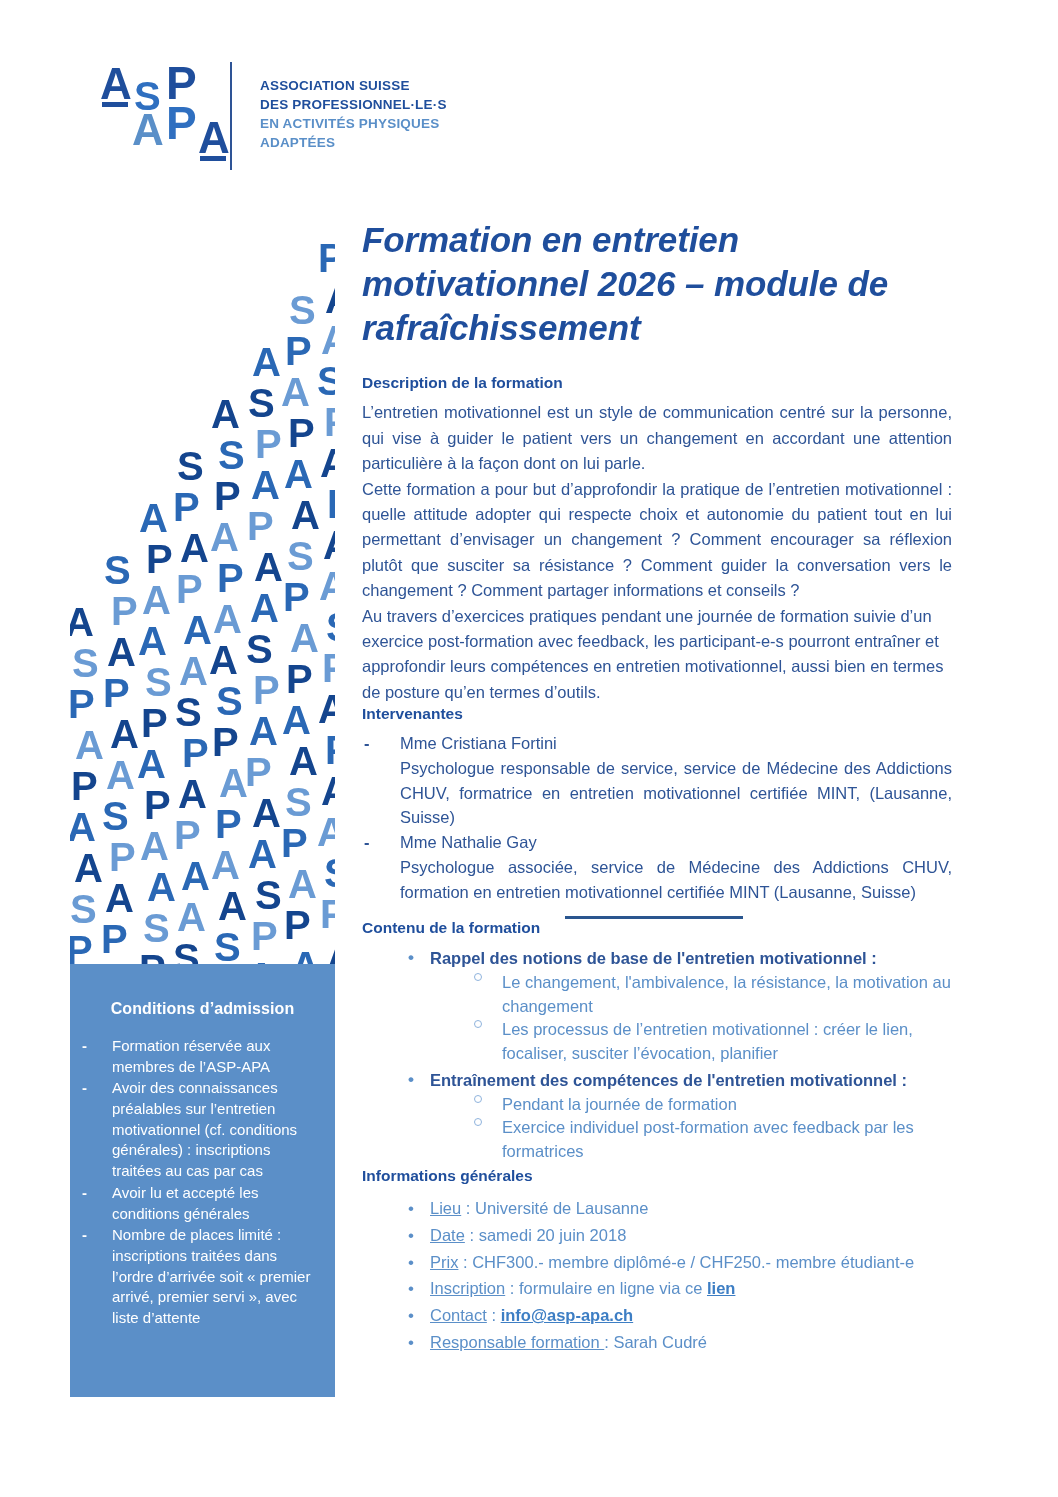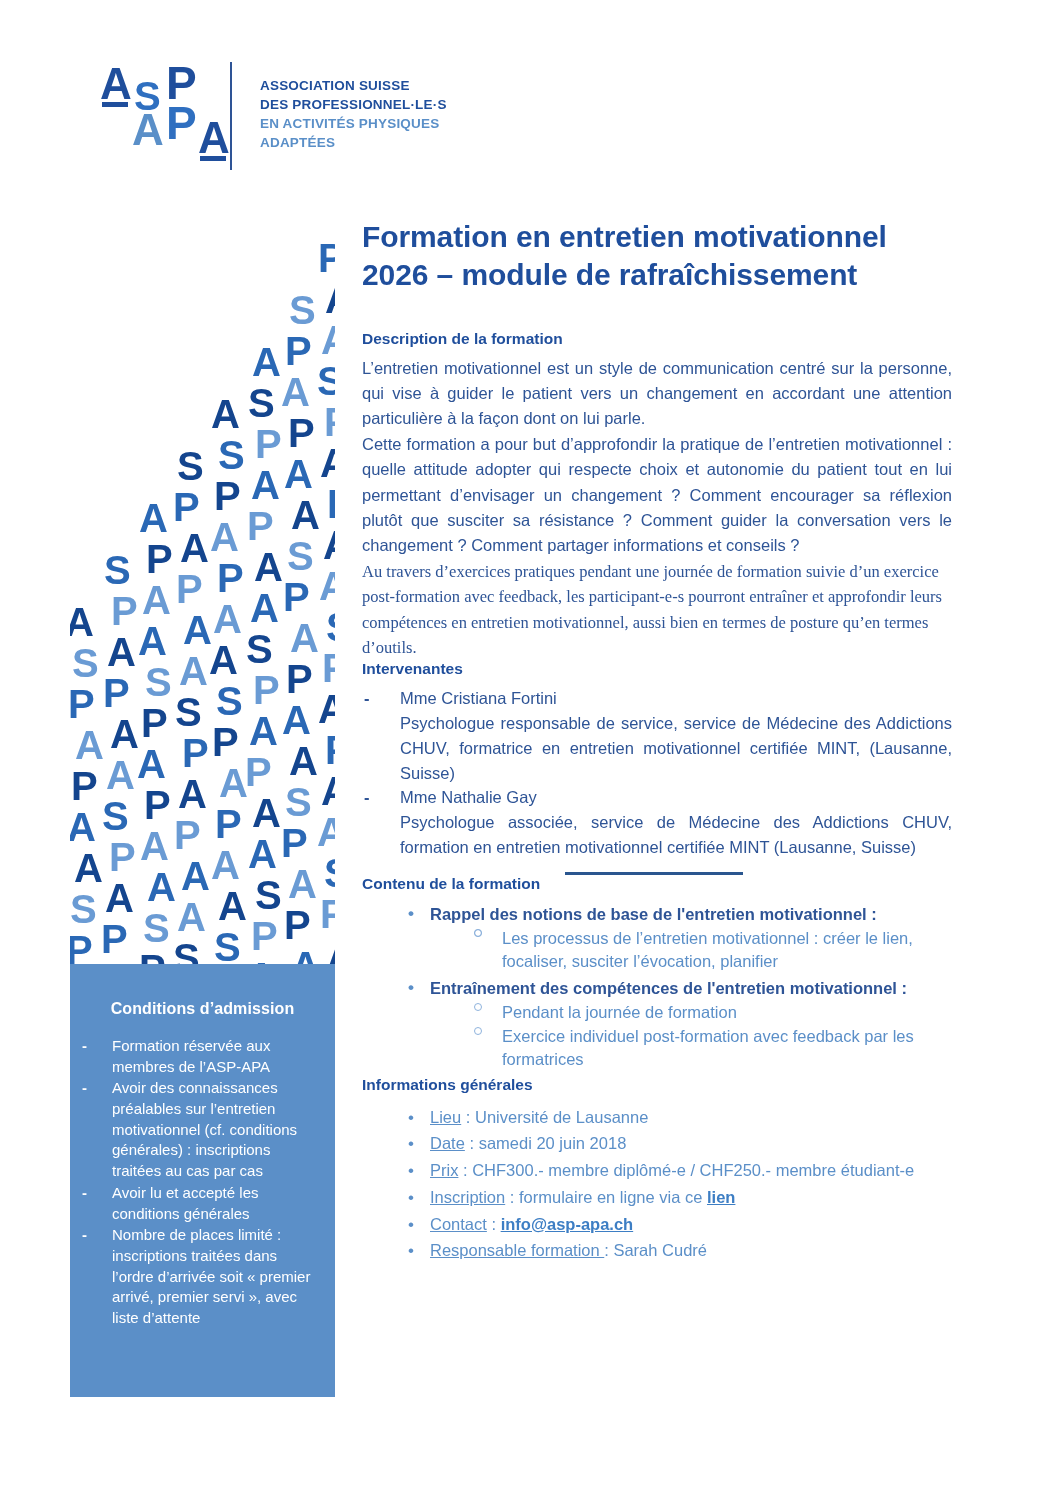--- a/index.html
+++ b/index.html
@@ -176,41 +176,42 @@
   }
 
   
   .main {
     position: absolute;
     left: 362px;
     top: 218px;
     width: 590px;
   }
   h1.doc-title {
-    margin: 0 0 36px 0;
-    font-size: 30px;
+    margin: 0 0 24px 0;
+    font-size: 35px;
     font-weight: bold;
     color: #1f4e9c;
     line-height: 1.26;
     letter-spacing: -0.1px;
+    font-style: italic;
   }
   h2.sec-head {
     margin: 0 0 8px 0;
     font-size: 15.5px;
     font-weight: bold;
     color: #1f4e9c;
   }
   p.body-par {
     margin: 0 0 0 0;
     font-size: 16.5px;
     line-height: 1.54;
     color: #2e5496;
     text-align: justify;
   }
-  p.body-par.last { text-align: left; font-family: Liberation Serif, serif; }
+  p.body-par.last { text-align: left; }
 
   .intervenantes-head { margin-top: 22px; }
   .interv-list {
     margin: 6px 0 0 0;
     padding: 0;
     list-style: none;
     font-size: 16.5px;
     line-height: 1.5;
     color: #2e5496;
   }
@@ -480,21 +481,21 @@
         <span class="interv-name">Mme Nathalie Gay</span>
         <span class="interv-desc">Psychologue associée, service de Médecine des Addictions CHUV, formation en entretien motivationnel certifiée MINT (Lausanne, Suisse)</span>
       </li>
     </ul>
 
   <div class="mid-rule"></div>
 
   <h2 class="sec-head contenu-head">Contenu de la formation</h2>
   <ul class="lvl1" id="contenu-list">
       <li><span class="b1">•</span><span>Rappel des notions de base de l'entretien motivationnel :</span><ul class="lvl2">
-          <li><span class="b2"></span></li>
+          <li><span class="b2"></span><span>Le changement, l'ambivalence, la résistance, la motivation au changement</span></li>
           <li><span class="b2"></span><span>Les processus de l’entretien motivationnel : créer le lien, focaliser, susciter l’évocation, planifier</span></li>
         </ul></li>
       <li><span class="b1">•</span><span>Entraînement des compétences de l'entretien motivationnel :</span><ul class="lvl2">
           <li><span class="b2"></span><span>Pendant la journée de formation</span></li>
           <li><span class="b2"></span><span>Exercice individuel post-formation avec feedback par les formatrices</span></li>
         </ul></li>
     </ul>
 
   <h2 class="sec-head infos-head">Informations générales</h2>
   <ul class="infos" id="infos-list">

